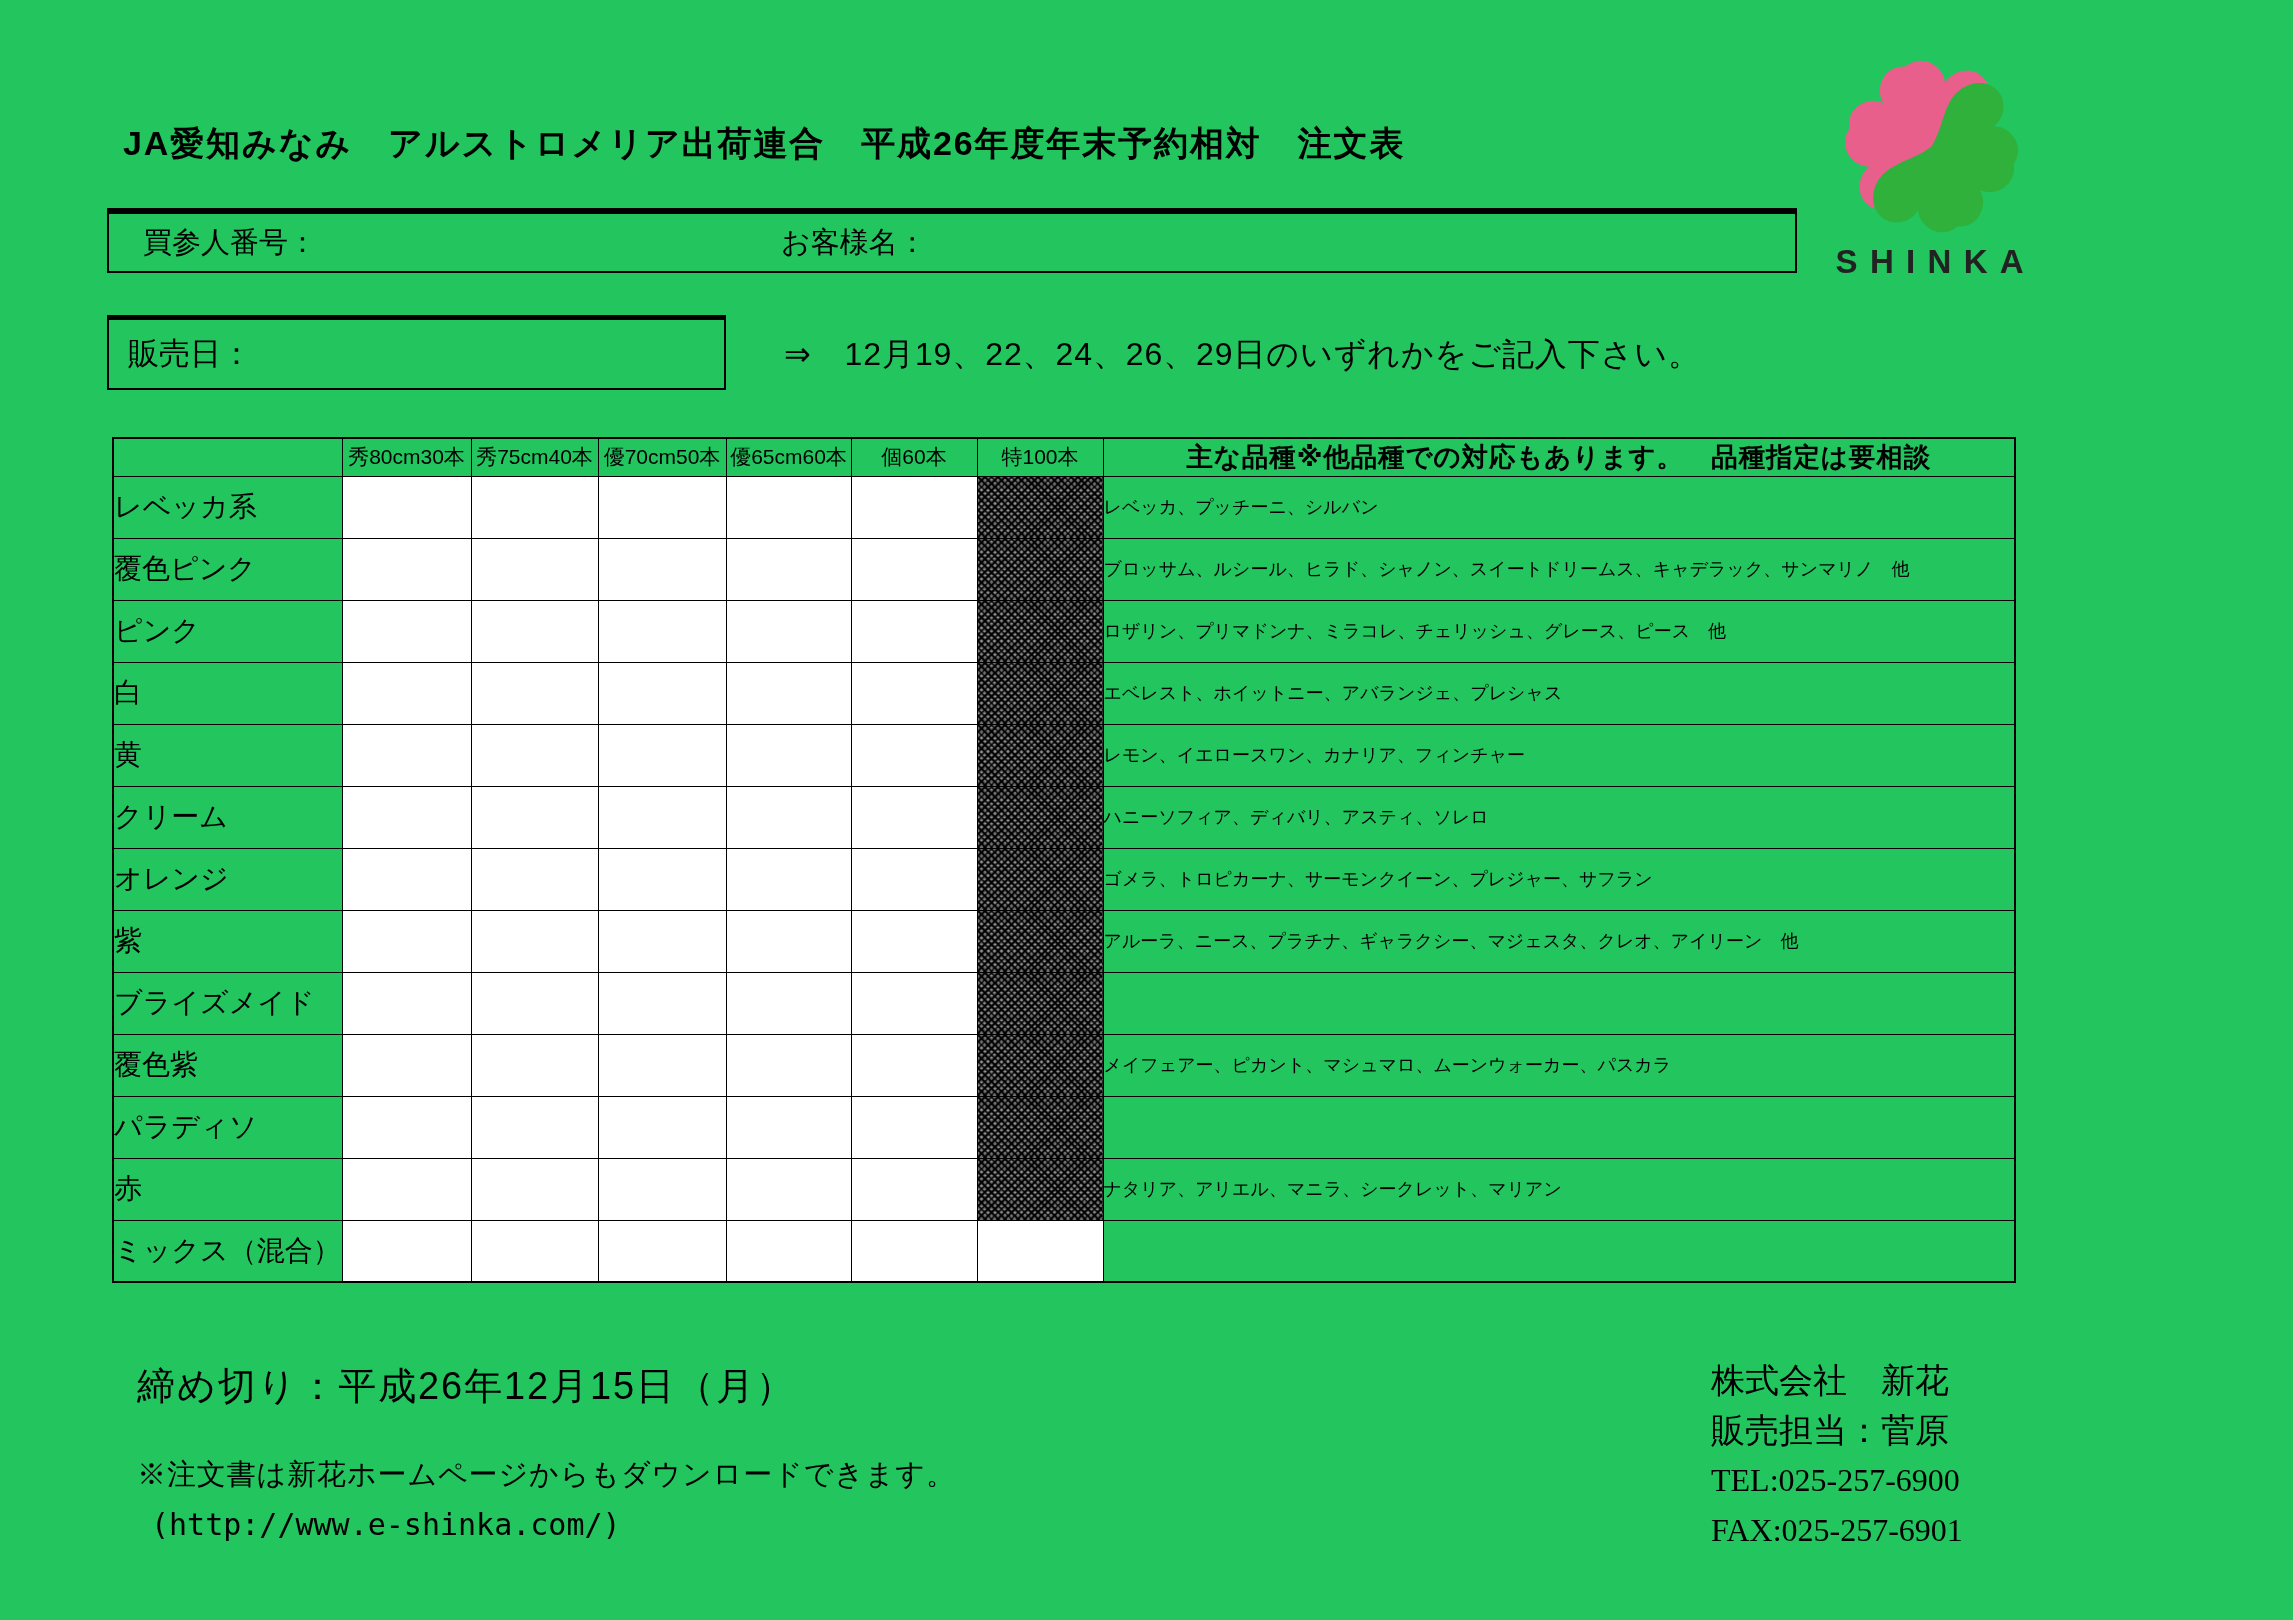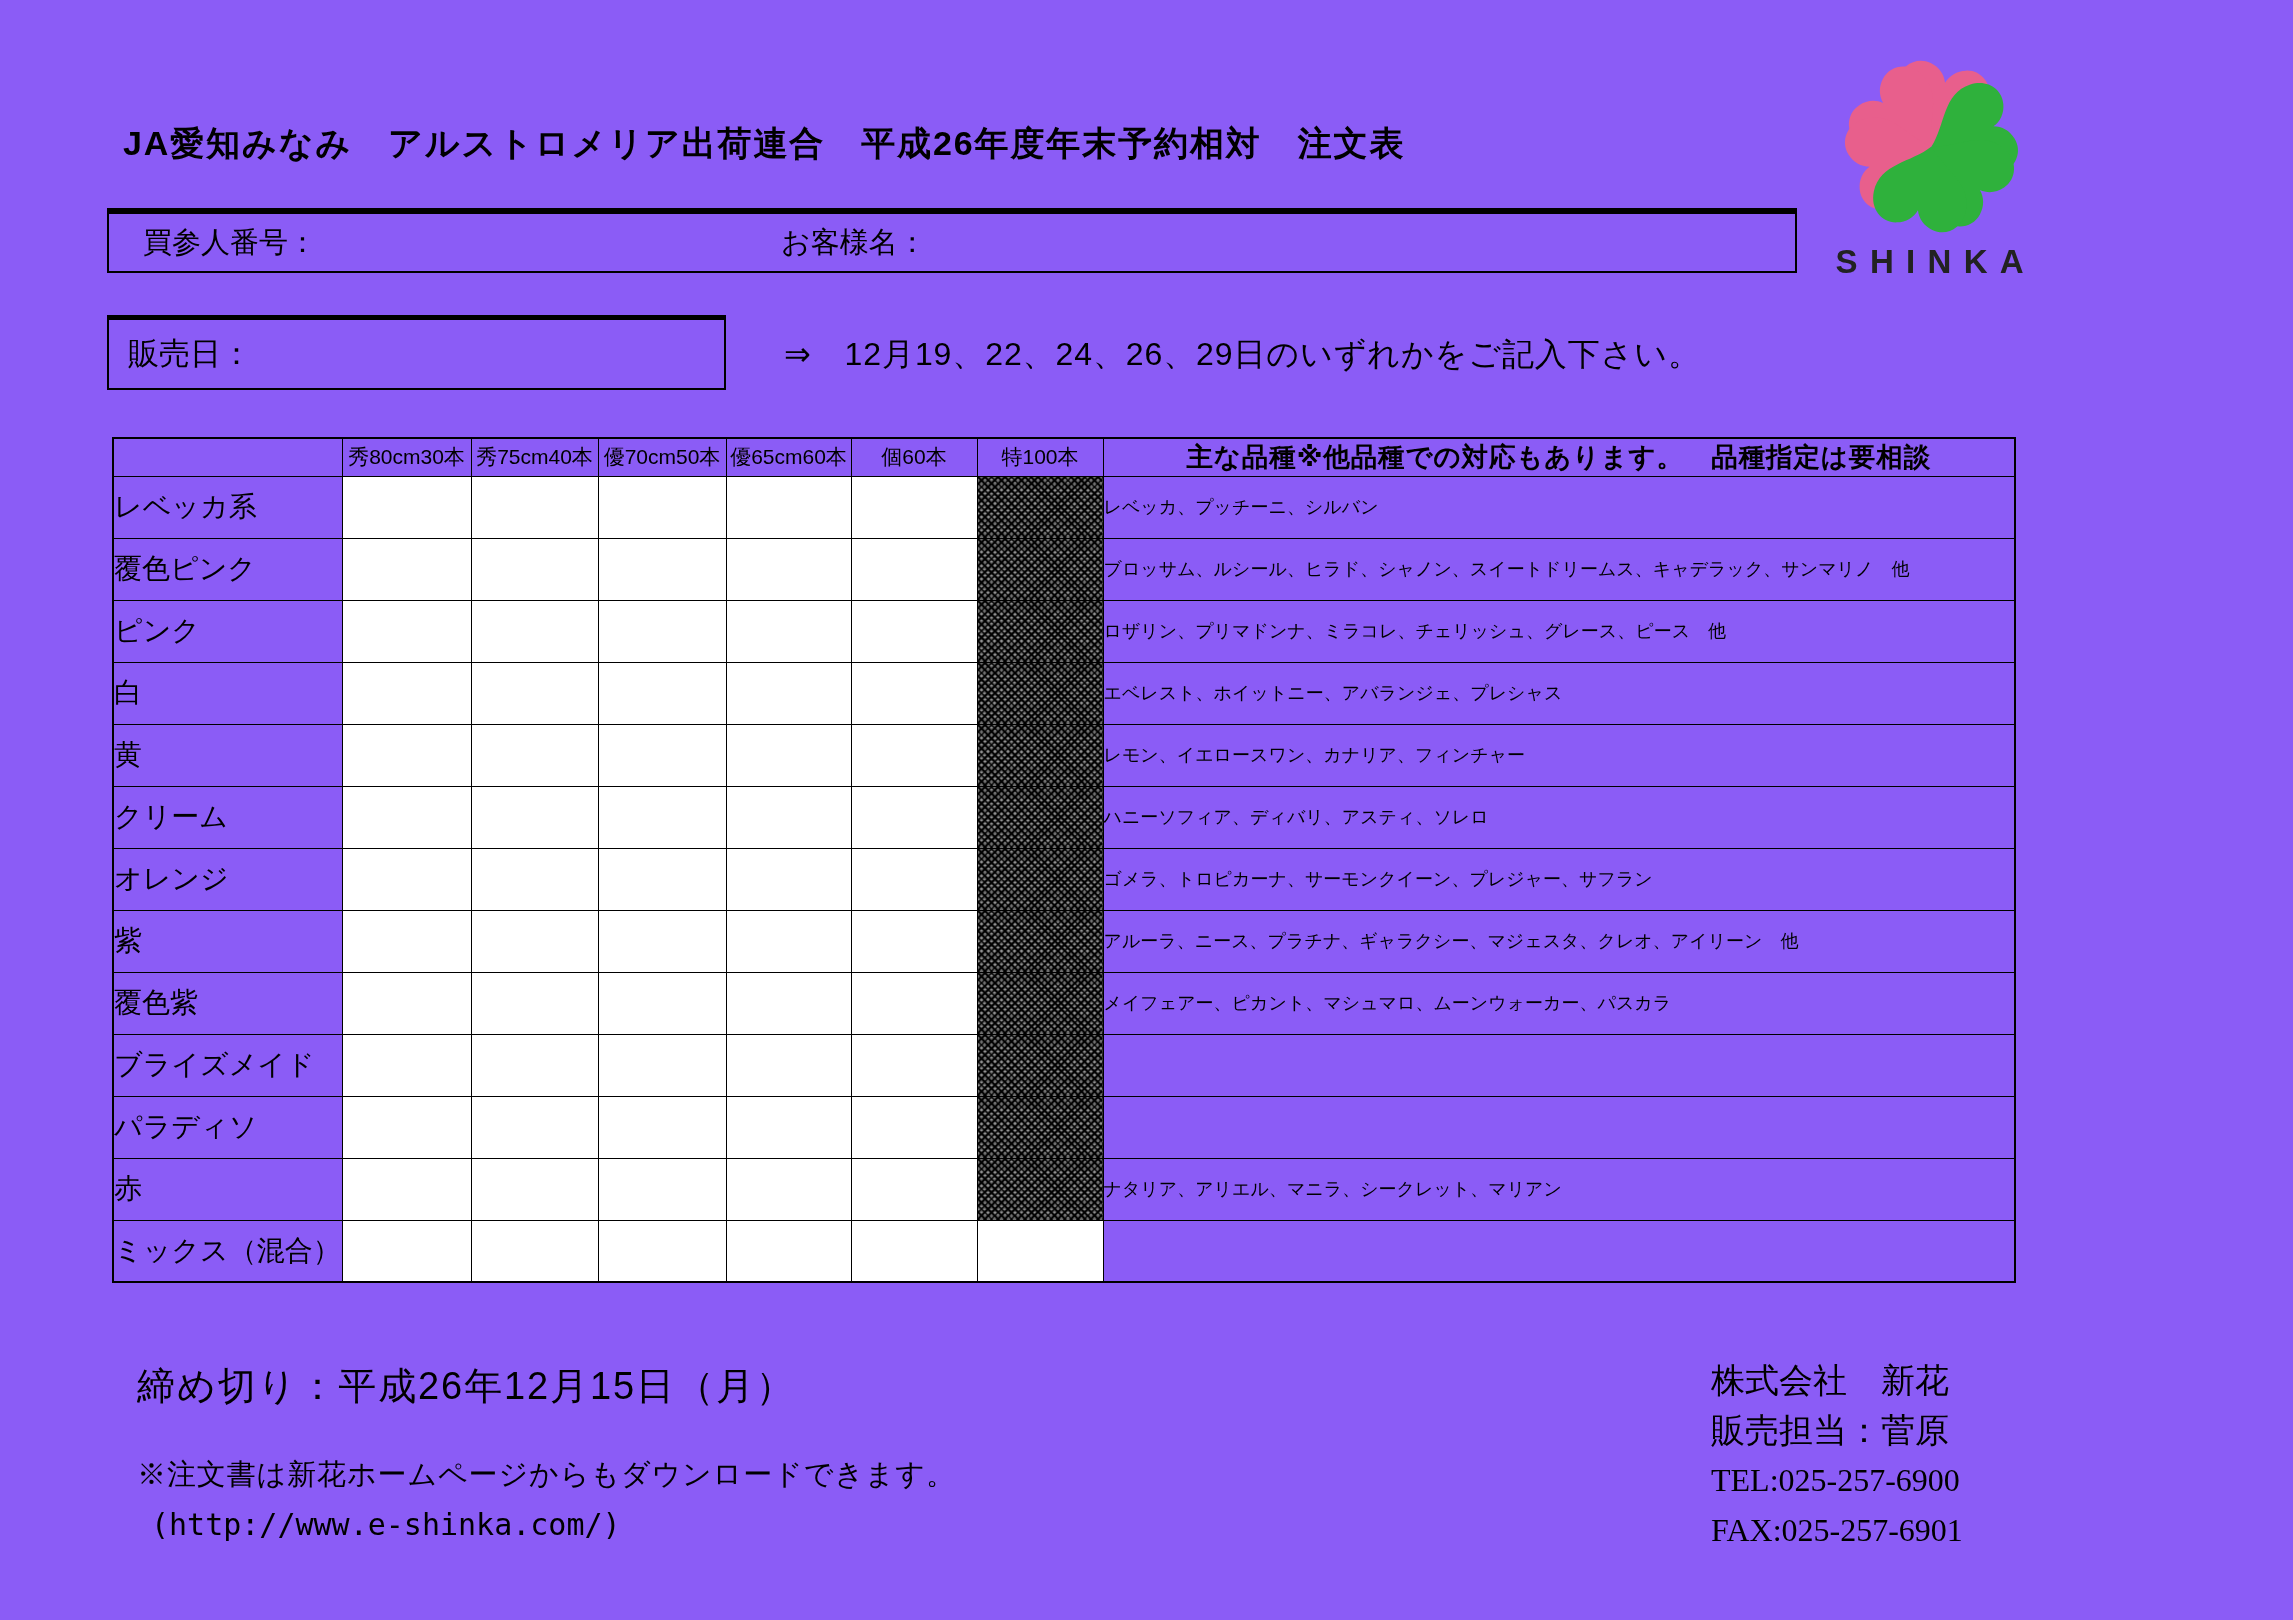--- a/index.html
+++ b/index.html
@@ -1,19 +1,19 @@
 <!DOCTYPE html>
 <html style="font-size:15px"><head>
 <meta charset="utf-8">
 <style>
   html,body{margin:0;padding:0;background:#fff;}
   .page{
     position:relative;
     width:2294px;height:1620px;
-    background:#8b5cf6;
+    background:#22c55e;
     font-family:"Liberation Sans","DejaVu Sans",sans-serif;
     color:#000;
     overflow:hidden;
   }
   
   .doc-title{
     position:absolute;left:123px;top:121px;
     font-size:34px;font-weight:bold;letter-spacing:1.9px;white-space:nowrap;
   }
   .logo{
@@ -206,38 +206,38 @@
       <td class="rowlabel"><span>紫</span></td>
       <td class="qty"></td>
       <td class="qty"></td>
       <td class="qty"></td>
       <td class="qty"></td>
       <td class="qty"></td>
       <td class="qty shaded"></td>
       <td class="varieties"><span>アルーラ、ニース、プラチナ、ギャラクシー、マジェスタ、クレオ、アイリーン　他</span></td>
     </tr>
         <tr>
+      <td class="rowlabel"><span>ブライズメイド</span></td>
+      <td class="qty"></td>
+      <td class="qty"></td>
+      <td class="qty"></td>
+      <td class="qty"></td>
+      <td class="qty"></td>
+      <td class="qty shaded"></td>
+      <td class="varieties"><span></span></td>
+    </tr>
+        <tr>
       <td class="rowlabel"><span>覆色紫</span></td>
       <td class="qty"></td>
       <td class="qty"></td>
       <td class="qty"></td>
       <td class="qty"></td>
       <td class="qty"></td>
       <td class="qty shaded"></td>
       <td class="varieties"><span>メイフェアー、ピカント、マシュマロ、ムーンウォーカー、パスカラ</span></td>
-    </tr>
-        <tr>
-      <td class="rowlabel"><span>ブライズメイド</span></td>
-      <td class="qty"></td>
-      <td class="qty"></td>
-      <td class="qty"></td>
-      <td class="qty"></td>
-      <td class="qty"></td>
-      <td class="qty shaded"></td>
-      <td class="varieties"><span></span></td>
     </tr>
         <tr>
       <td class="rowlabel"><span>パラディソ</span></td>
       <td class="qty"></td>
       <td class="qty"></td>
       <td class="qty"></td>
       <td class="qty"></td>
       <td class="qty"></td>
       <td class="qty shaded"></td>
       <td class="varieties"><span></span></td>

